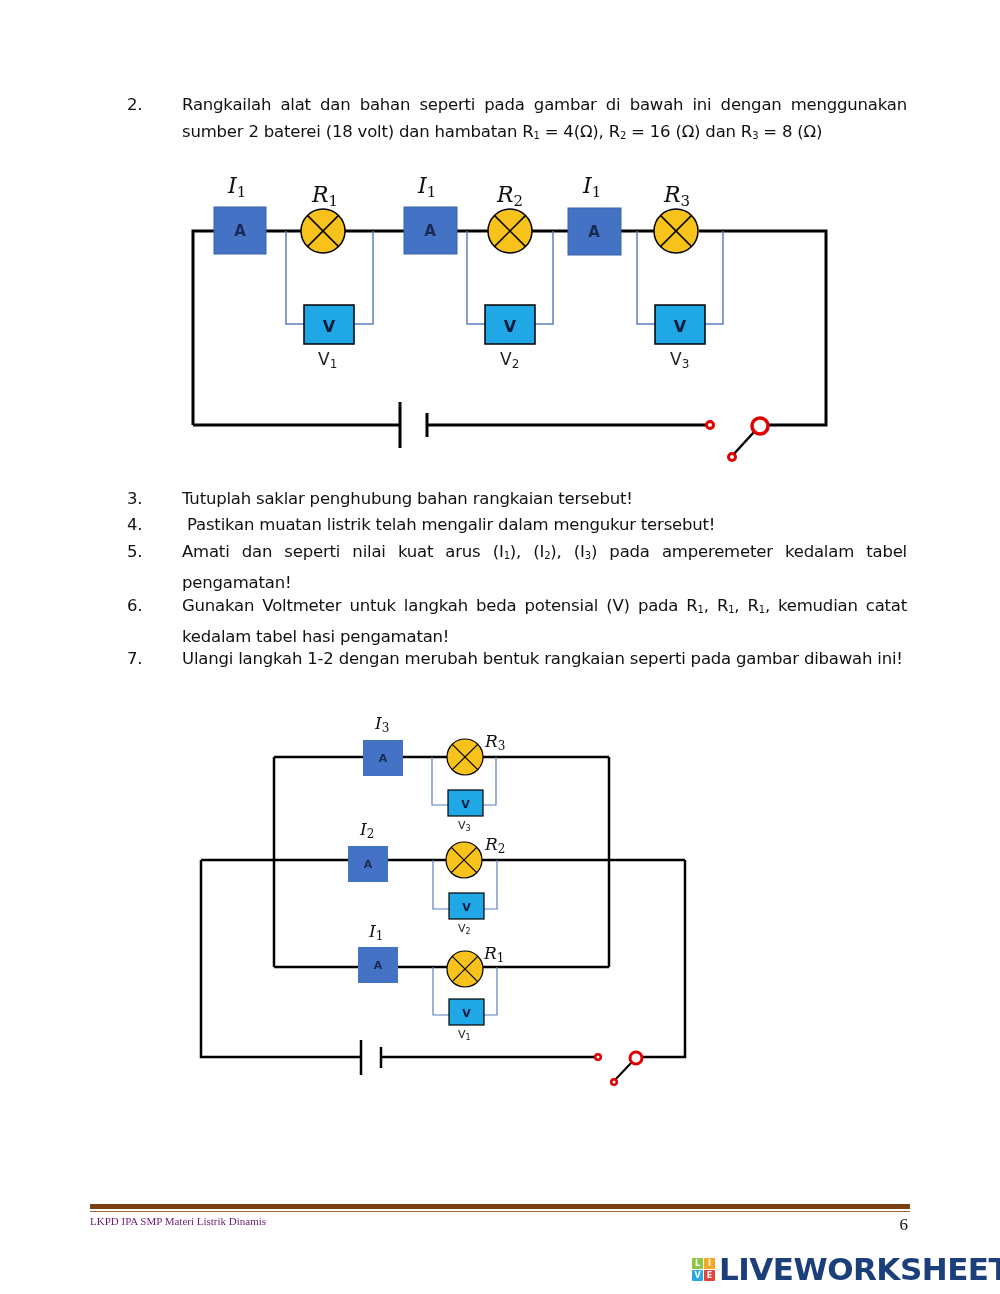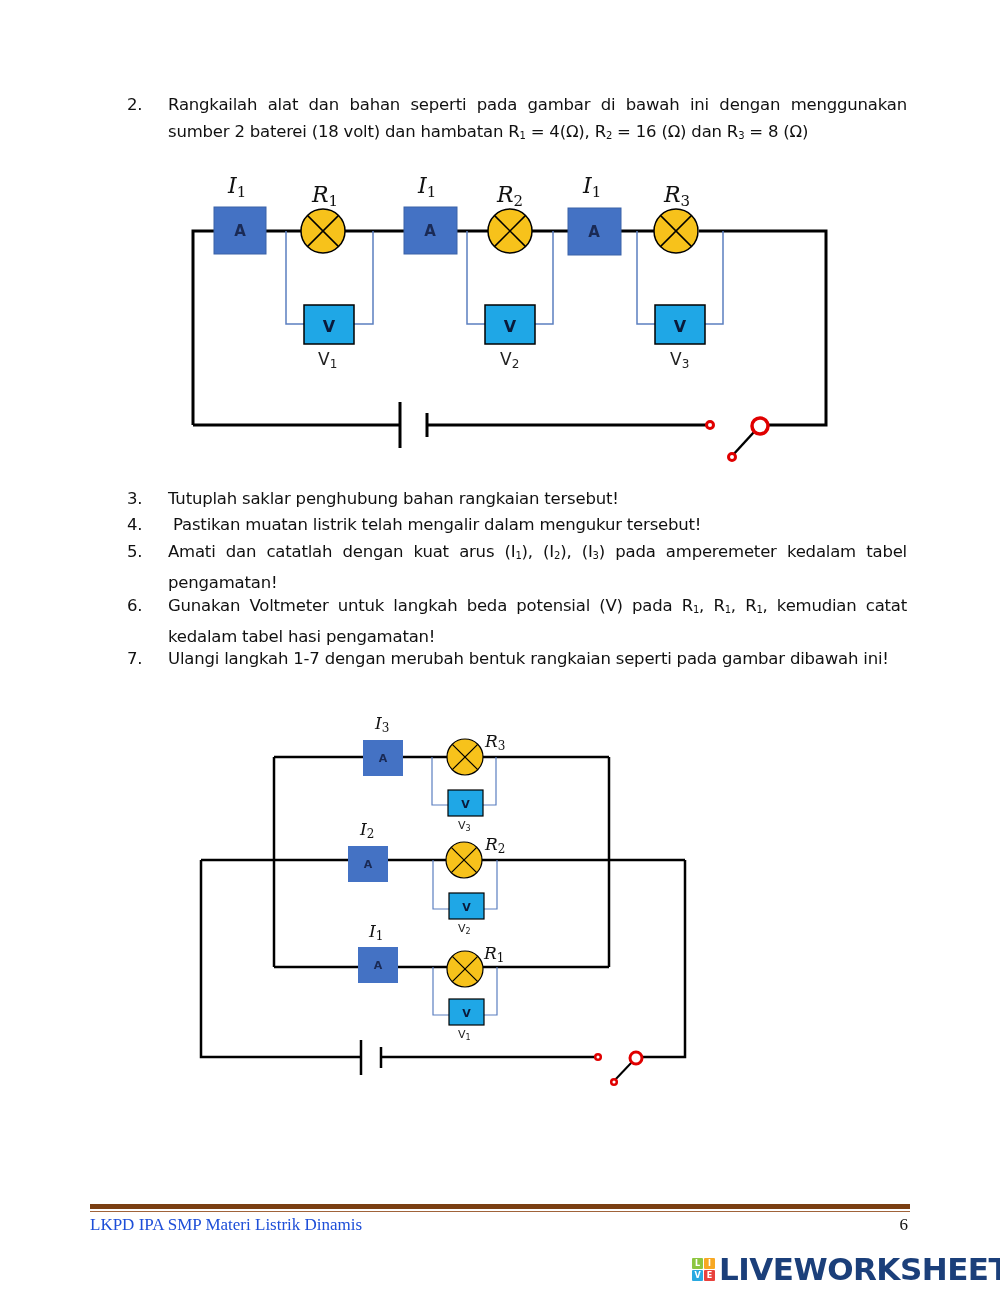--- a/index.html
+++ b/index.html
@@ -1,26 +1,26 @@
 <!DOCTYPE html>
 <html><head>
 <meta charset="utf-8">
 <style>
   html, body { margin: 0; padding: 0; background: #ffffff; }
   body { width: 1000px; height: 1294px; position: relative; overflow: hidden;
          font-family: "DejaVu Sans", sans-serif; color: #111; }
   .step { position: absolute; left: 127px; width: 780px; font-size: 16.5px; line-height: 26.5px;
           letter-spacing: -0.2px; }
   .step .num { position: absolute; left: 0; top: 0; width: 30px; }
-  .step .txt { margin-left: 41px; text-align: justify; text-align-last: left; }
+  .step .txt { margin-left: 55px; text-align: justify; text-align-last: left; }
   .step sub { font-size: 10px; vertical-align: -2px; }
   svg { position: absolute; left: 0; top: 0; }
   .footer-rule-thick { position: absolute; left: 90px; top: 1204px; width: 820px; height: 5px; background: #7a3e12; }
   .footer-rule-thin { position: absolute; left: 90px; top: 1211px; width: 820px; height: 1px; background: #a0633a; }
-  .footer-left { position: absolute; left: 90px; top: 1215px; font-family: "Liberation Serif", serif; font-size: 17px; color: #1d4ed8; }
+  .footer-left { position: absolute; left: 90px; top: 1215px; font-family: "Liberation Serif", serif; font-size: 11px; color: #701a75; }
   .footer-right { position: absolute; right: 92px; top: 1215px; font-family: "Liberation Serif", serif; font-size: 17px; color: #111; }
   .lw { position: absolute; left: 692px; top: 1254px; height: 30px; display: flex; align-items: center; }
   .lw-grid { display: grid; grid-template-columns: 11px 11px; grid-template-rows: 11px 11px; gap: 1px; margin-right: 4px; }
   .lw-cell { font-family: "DejaVu Sans", sans-serif; font-weight: bold; font-size: 8px; color: #fff;
              display: flex; align-items: center; justify-content: center; border-radius: 1px; }
   .lw-text { font-family: "DejaVu Sans", sans-serif; font-weight: bold; font-size: 31px; color: #1b3f7a; letter-spacing: -0.5px; }
 </style>
 </head>
 <body>
 
@@ -125,29 +125,29 @@
 <div class="step" style="top:486px;">
   <span class="num">3.</span>
   <div class="txt">Tutuplah saklar penghubung bahan rangkaian tersebut!</div>
 </div>
 <div class="step" style="top:512px;">
   <span class="num">4.</span>
   <div class="txt" style="white-space:pre;"> Pastikan muatan listrik telah mengalir dalam mengukur tersebut!</div>
 </div>
 <div class="step" style="top:539px;">
   <span class="num">5.</span>
-  <div class="txt"><span>Amati dan catatlah dengan kuat arus (I</span><sub>1</sub><span>), (I</span><sub>2</sub><span>), (I</span><sub>3</sub><span>) pada amperemeter kedalam tabel pengamatan!</span></div>
+  <div class="txt"><span>Amati dan seperti nilai kuat arus (I</span><sub>1</sub><span>), (I</span><sub>2</sub><span>), (I</span><sub>3</sub><span>) pada amperemeter kedalam tabel pengamatan!</span></div>
 </div>
 <div class="step" style="top:593px;">
   <span class="num">6.</span>
   <div class="txt"><span>Gunakan Voltmeter untuk langkah beda potensial (V) pada R</span><sub>1</sub><span>, R</span><sub>1</sub><span>, R</span><sub>1</sub><span>, kemudian catat kedalam tabel hasi pengamatan!</span></div>
 </div>
 <div class="step" style="top:646px;">
   <span class="num">7.</span>
-  <div class="txt">Ulangi langkah 1-7 dengan merubah bentuk rangkaian seperti pada gambar dibawah ini!</div>
+  <div class="txt">Ulangi langkah 1-2 dengan merubah bentuk rangkaian seperti pada gambar dibawah ini!</div>
 </div>
 
 <svg width="1000" height="1294" viewBox="0 0 1000 1294" style="pointer-events:none;">
   <g stroke="#000" stroke-width="2.5" fill="none">
 
     <line x1="274" y1="757" x2="274" y2="967"></line>
     <line x1="609" y1="757" x2="609" y2="967"></line>
 
     <line x1="274" y1="757" x2="363" y2="757"></line>
     <line x1="403" y1="757" x2="447" y2="757"></line>

